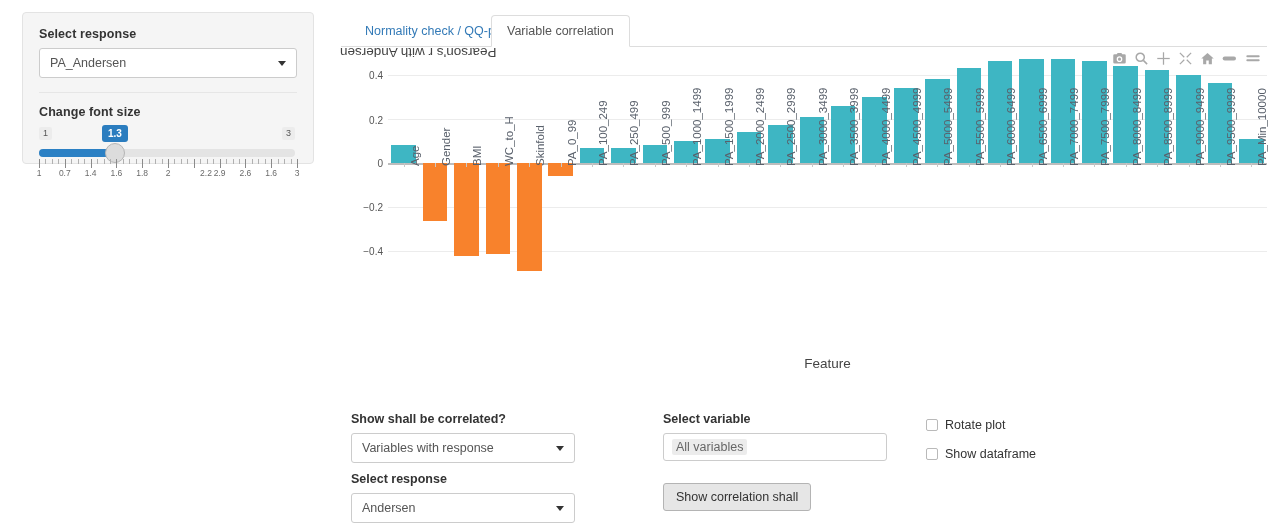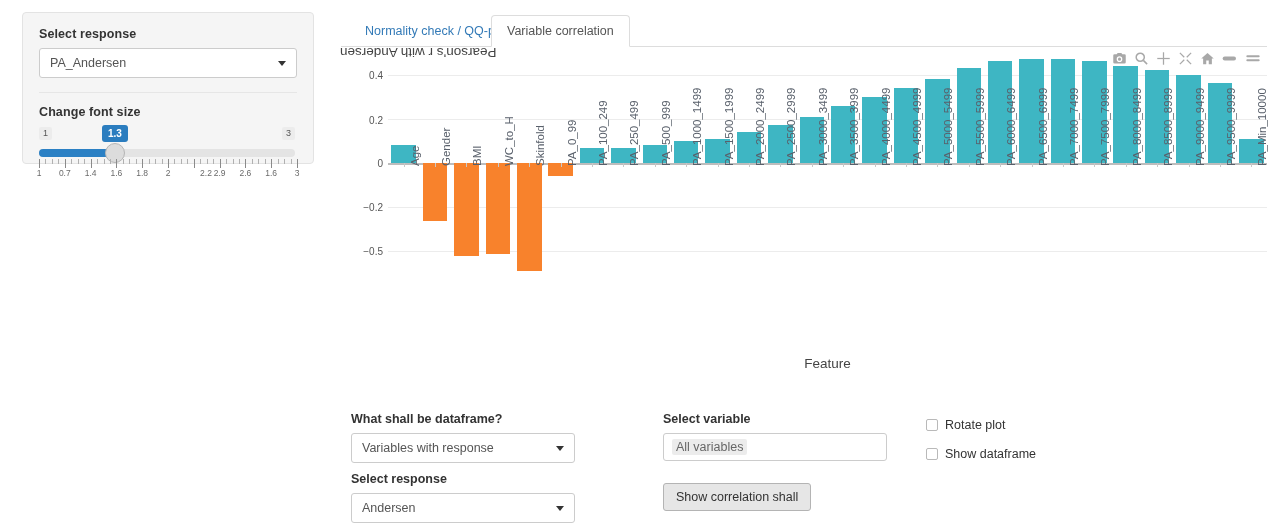--- a/index.html
+++ b/index.html
@@ -358,21 +358,21 @@
 
     <div class="ytitle">
       <span class="ytitle-inner">Pearson's r with Andersen</span>
     </div>
 
     <div class="ylabels" id="ylabels">
         <span style="top: 26.5385px;">0.4</span>
         <span style="top: 72px; margin-left: 48px;">0.2</span>
         <span style="top: 115px;">0</span>
         <span style="top: 159.231px;">−0.2</span>
-        <span style="top: 203.462px;">−0.5</span>
+        <span style="top: 203.462px;">−0.4</span>
       </div>
     <div class="grid" id="grid">
         <hr class="" style="top: 26.5385px;">
         <hr class="" style="top: 70.7692px;">
         <div class="zeroline" style="top: 115px;"></div>
         <hr class="" style="top: 159.231px;">
         <hr class="" style="top: 203.462px;">
       </div>
     <div class="bars" id="bars">
         <div class="bar" style="left: 3.45321px; width: 24.4864px; top: 97.3077px; height: 17.6923px; background: rgb(62, 182, 195);"></div>
@@ -459,21 +459,21 @@
         <span style="left: 742.732px; top: 0px;">PA_8000_8499</span>
         <span style="left: 774.125px; top: 0px;">PA_8500_8999</span>
         <span style="left: 805.518px; top: 0px;">PA_9000_9499</span>
         <span style="left: 836.911px; top: 0px;">PA_9500_9999</span>
         <span style="left: 868.304px; top: 0px;">PA_Min_10000</span>
       </div>
     <div class="xtitle">Feature</div>
   </div>
 
   <div class="ctrl-col-a">
-    <div class="ctrl-label">What shall be dataframe?</div>
+    <div class="ctrl-label">Show shall be correlated?</div>
     <div class="select-box">
       <span>Variables with response</span>
       <span class="caret"></span>
     </div>
   </div>
 
   <div class="ctrl-col-a2">
     <div class="ctrl-label">Select response</div>
     <div class="select-box">
       <span>Andersen</span>

